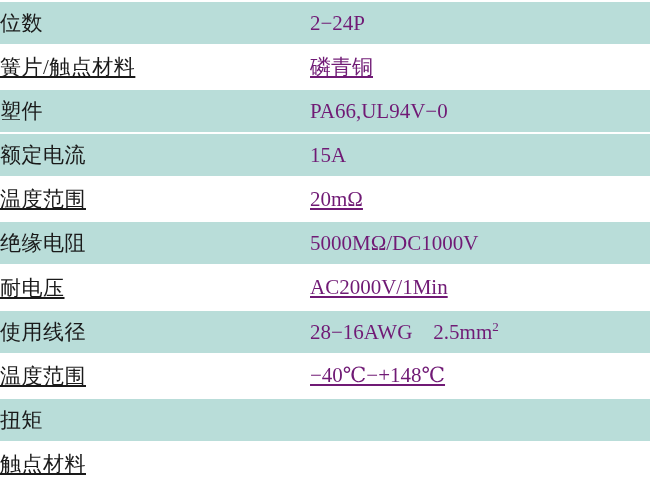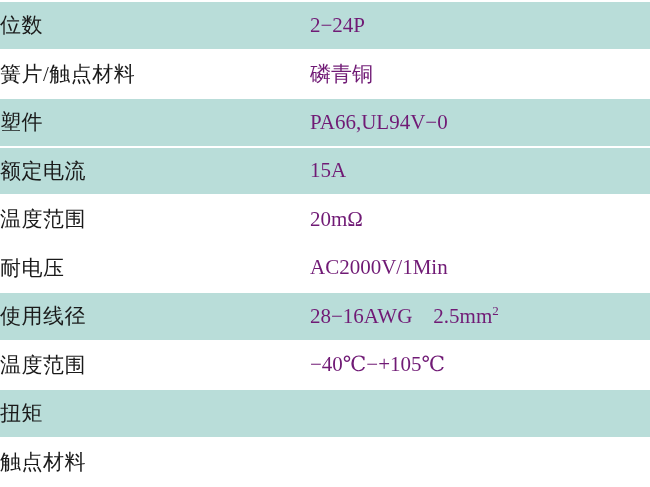--- a/index.html
+++ b/index.html
@@ -41,20 +41,21 @@
     padding-left: 8px;
     font-size: 21px;
     color: #701a75;
     white-space: nowrap;
   }
   tr.row-tint td {
     background: #b9ddd9;
   }
   tr.row-plain td {
     background: #ffffff;
+    text-decoration: underline;
   }
   .sup {
     font-size: 13px;
     vertical-align: super;
   }
 </style>
 </head>
 <body>
 
 <table id="spec-table">
@@ -72,31 +73,35 @@
       <td class="value-cell">PA66,UL94V−0</td>
     </tr>
     <tr class="row-tint">
       <td class="param-cell">额定电流</td>
       <td class="value-cell">15A</td>
     </tr>
     <tr class="row-plain">
       <td class="param-cell">温度范围</td>
       <td class="value-cell">20mΩ</td>
     </tr>
+    <tr class="row-tint">
+      <td class="param-cell">绝缘电阻</td>
+      <td class="value-cell">5000MΩ/DC1000V</td>
+    </tr>
     <tr class="row-plain">
       <td class="param-cell">耐电压</td>
       <td class="value-cell">AC2000V/1Min</td>
     </tr>
     <tr class="row-tint">
       <td class="param-cell">使用线径</td>
       <td class="value-cell"><span>28−16AWG　2.5mm</span><span class="sup">2</span></td>
     </tr>
     <tr class="row-plain">
       <td class="param-cell">温度范围</td>
-      <td class="value-cell">−40℃−+105℃</td>
+      <td class="value-cell">−40℃−+148℃</td>
     </tr>
     <tr class="row-tint">
       <td class="param-cell">扭矩</td>
       <td class="value-cell"></td>
     </tr>
     <tr class="row-plain">
       <td class="param-cell">触点材料</td>
       <td class="value-cell"></td>
     </tr>
   </tbody>

